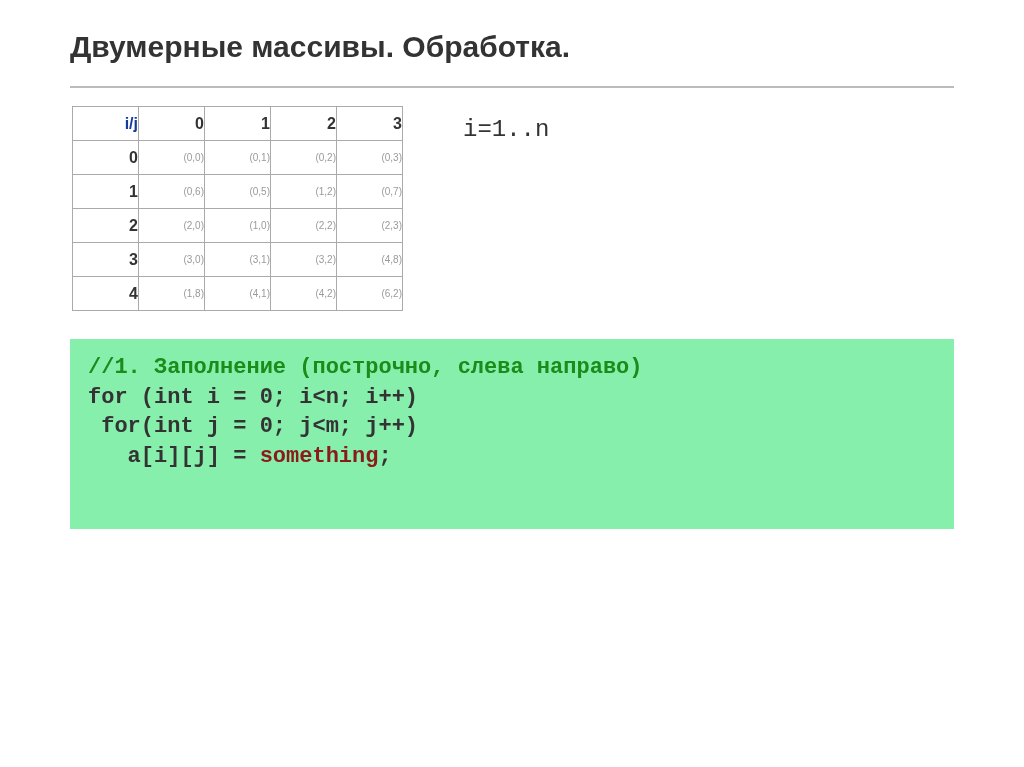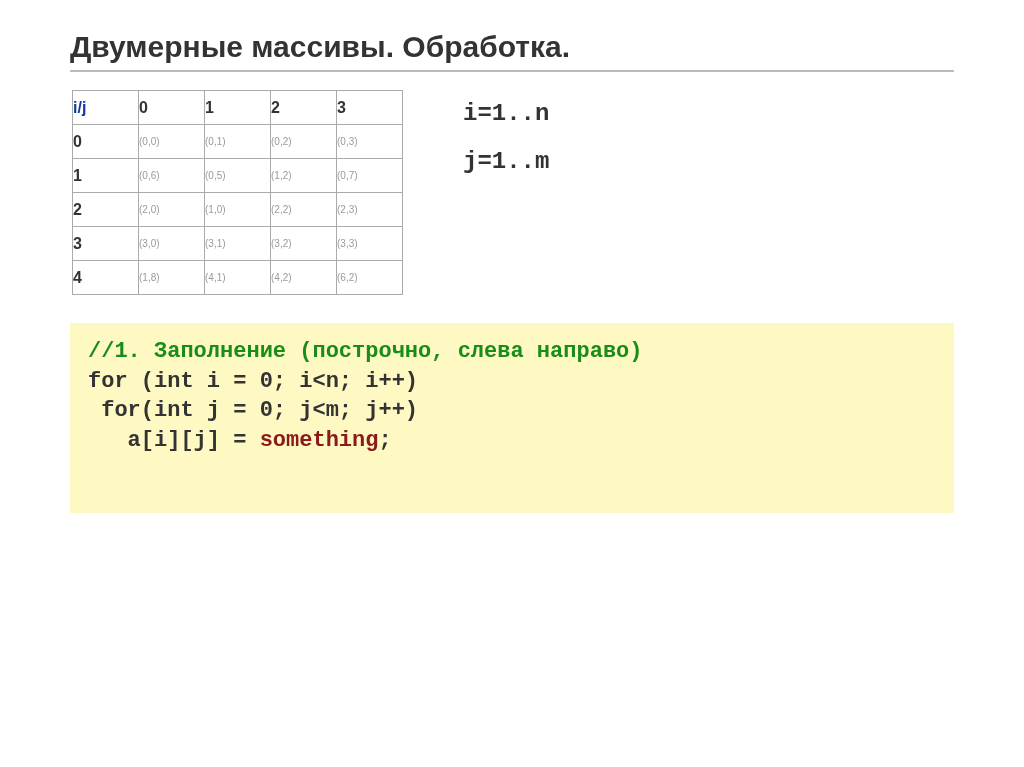--- a/index.html
+++ b/index.html
@@ -7,37 +7,37 @@
     width: 1024px;
     height: 767px;
     background: #fff;
     font-family: Arial, Helvetica, sans-serif;
     padding: 30px 70px;
   }
   .title {
     font-size: 30px;
     font-weight: bold;
     color: #333;
-    padding-bottom: 6px;
+    padding-bottom: 22px;
     border-bottom: 2px solid #bbb;
     margin-bottom: 18px;
   }
   .top-row {
     display: flex;
     align-items: flex-start;
     gap: 60px;
     margin-bottom: 28px;
   }
   table.grid {
     border-collapse: collapse;
     margin-left: 2px;
   }
   table.grid td, table.grid th {
     border: 1px solid #aaa;
-    text-align: left;
+    text-align: right;
     vertical-align: middle;
     width: 66px;
     height: 34px;
     font-size: 16px;
     padding: 0;
   }
   table.grid th {
     font-weight: bold;
     color: #333;
     background: #fff;
@@ -45,28 +45,28 @@
   table.grid .ij {
     color: #143a9a;
     font-weight: bold;
   }
   table.grid td.cell {
     color: #9a9a9a;
     font-size: 10px;
   }
   .ranges {
     font-family: "Courier New", monospace;
-    font-weight: bold;
+    font-weight: normal;
     font-size: 24px;
     color: #333;
     line-height: 2.0;
     padding-top: 0;
   }
   .codeblock {
-    background: #fef9c3;
+    background: #86efac;
     padding: 14px 18px 40px 18px;
     font-family: "Courier New", monospace;
     font-weight: bold;
     font-size: 22px;
     line-height: 1.35;
     color: #333;
     white-space: pre;
     min-height: 190px;
   }
   .codeblock .comment { color: #1a8c1a; }
@@ -107,35 +107,34 @@
       <td class="cell">(2,0)</td>
       <td class="cell">(1,0)</td>
       <td class="cell">(2,2)</td>
       <td class="cell">(2,3)</td>
     </tr>
     <tr>
       <th>3</th>
       <td class="cell">(3,0)</td>
       <td class="cell">(3,1)</td>
       <td class="cell">(3,2)</td>
-      <td class="cell">(3,3)</td>
+      <td class="cell">(4,8)</td>
     </tr>
     <tr>
       <th>4</th>
       <td class="cell">(1,8)</td>
       <td class="cell">(4,1)</td>
       <td class="cell">(4,2)</td>
       <td class="cell">(6,2)</td>
     </tr>
   </tbody>
     </table>
 
   <div class="ranges">
     <div>i=1..n</div>
-    <div>j=1..m</div>
   </div>
 
 </div>
 
 <div class="codeblock"><span class="comment">//1. Заполнение (построчно, слева направо)</span>
 <span>for (int i = 0; i&lt;n; i++)</span>
 <span> for(int j = 0; j&lt;m; j++)</span>
 <span>   a[i][j] = </span><span class="kw">something</span><span>;</span></div>
 
 </body></html>

